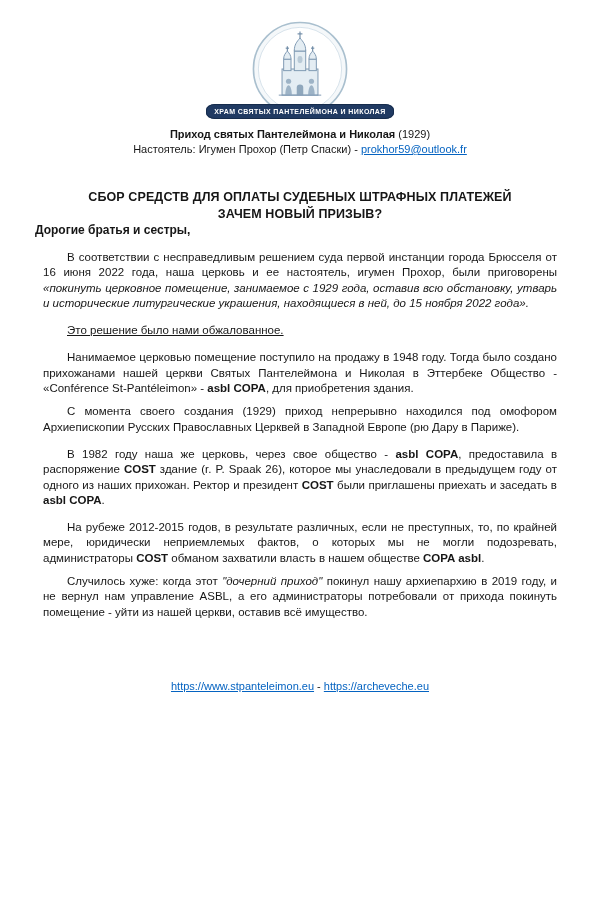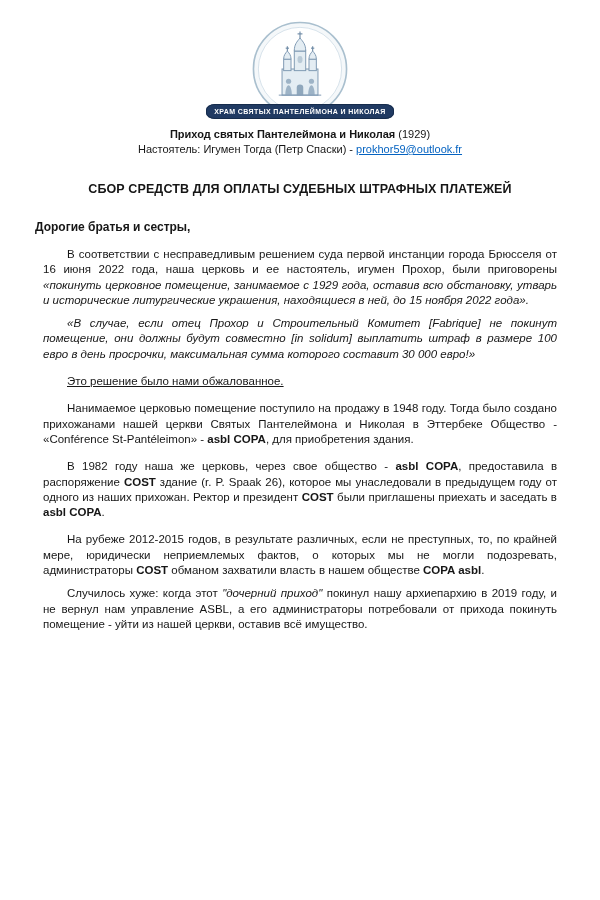--- a/index.html
+++ b/index.html
@@ -27,22 +27,22 @@
     border-radius: 9px / 6px;
     text-align: center;
     max-width: 190px;
     box-shadow: inset 0 0 0 1px #162c4c;
   }
   .header { text-align: center; font-size: 11px; line-height: 15px; margin-top: 8px; }
   .b { font-weight: bold; }
   .it { font-style: italic; }
   .u { text-decoration: underline; }
   a.link { color: var(--link-color, #0563c1); text-decoration: underline; cursor: pointer; margin-top: 24px; }
-  .title { margin-top: 24px; text-align: center; font-weight: bold; font-size: 12.5px; line-height: 17px; letter-spacing: .1px; }
-  .salutation { margin-top: 22px; font-weight: bold; font-size: 12px; }
+  .title { margin-top: 32px; text-align: center; font-weight: bold; font-size: 12.5px; line-height: 17px; letter-spacing: .1px; }
+  .salutation { font-weight: bold; font-size: 12px; }
   .letter-body { margin-top: 1px; font-size: 11.5px; line-height: 15.3px; flex: 1 1 auto; overflow: hidden; }
   .para { margin: 8px; text-indent: 24px; text-align: justify; }
   .para.gap { margin-top: 12px; }
   .footer { text-align: center; font-size: 11px; padding: 6px 0 2px; }
 </style>
 </head>
 <body>
 
 <div class="page">
 
@@ -77,33 +77,35 @@
       </g>
       <line x1="34" y1="92" x2="86" y2="92" stroke="#7e99b2" stroke-width="1.2"></line>
     </svg>
     <div class="ribbon">
       <span>ХРАМ СВЯТЫХ ПАНТЕЛЕЙМОНА И НИКОЛАЯ</span>
     </div>
   </div>
 
   <div class="header">
     <div><span class="b">Приход святых Пантелеймона и Николая</span><span> (1929)</span></div>
-    <div><span>Настоятель: Игумен Тогда (Петр Спаски) - </span><a class="link">prokhor59@outlook.fr</a></div>
+    <div><span>Настоятель: Игумен Прохор (Петр Спаски) - </span><a class="link">prokhor59@outlook.fr</a></div>
   </div>
 
   <div class="title">
     <div>СБОР СРЕДСТВ ДЛЯ ОПЛАТЫ СУДЕБНЫХ ШТРАФНЫХ ПЛАТЕЖЕЙ</div>
+    <div>ЗАЧЕМ НОВЫЙ ПРИЗЫВ?</div>
   </div>
 
   <div class="salutation">Дорогие братья и сестры,</div>
 
   <div class="letter-body">
       <p class="para gap"><span>В соответствии с несправедливым решением суда первой инстанции города Брюсселя от 16 июня 2022 года, наша церковь и ее настоятель, игумен Прохор, были приговорены </span><span class="it">«покинуть церковное помещение, занимаемое с 1929 года, оставив всю обстановку, утварь и исторические литургические украшения, находящиеся в ней, до 15 ноября 2022 года».</span></p>
-      <p class="para"><span class="it">«В случае, если отец Прохор и Строительный Комитет [Fabrique] не покинут помещение, они должны будут совместно [in solidum] выплатить штраф в размере 100 евро в день просрочки, максимальная сумма которого составит 30 000 евро!»</span></p>
       <p class="para gap"><span class="u">Это решение было нами обжалованное.</span></p>
       <p class="para gap"><span>Нанимаемое церковью помещение поступило на продажу в 1948 году. Тогда было создано прихожанами нашей церкви Святых Пантелеймона и Николая в Эттербеке Общество - «Conférence St-Pantéleimon» - </span><span class="b">asbl COPA</span><span>, для приобретения здания.</span></p>
+      <p class="para"><span>С момента своего создания (1929) приход непрерывно находился под омофором Архиепископии Русских Православных Церквей в Западной Европе (рю Дару в Париже).</span></p>
       <p class="para gap"><span>В 1982 году наша же церковь, через свое общество - </span><span class="b">asbl COPA</span><span>, предоставила в распоряжение </span><span class="b">COST</span><span> здание (r. P. Spaak 26), которое мы унаследовали в предыдущем году от одного из наших прихожан. Ректор и президент </span><span class="b">COST</span><span> были приглашены приехать и заседать в </span><span class="b">asbl COPA</span><span>.</span></p>
       <p class="para gap"><span>На рубеже 2012-2015 годов, в результате различных, если не преступных, то, по крайней мере, юридически неприемлемых фактов, о которых мы не могли подозревать, администраторы </span><span class="b">COST</span><span> обманом захватили власть в нашем обществе </span><span class="b">COPA asbl</span><span>.</span></p>
       <p class="para"><span>Случилось хуже: когда этот </span><span class="it">"дочерний приход"</span><span> покинул нашу архиепархию в 2019 году, и не вернул нам управление ASBL, а его администраторы потребовали от прихода покинуть помещение - уйти из нашей церкви, оставив всё имущество.</span></p>
     </div>
 
+  <div class="footer"><a class="link">https://www.stpanteleimon.eu</a><span> - </span><a class="link">https://archeveche.eu</a></div>
 
 </div>
 
 </body></html>

